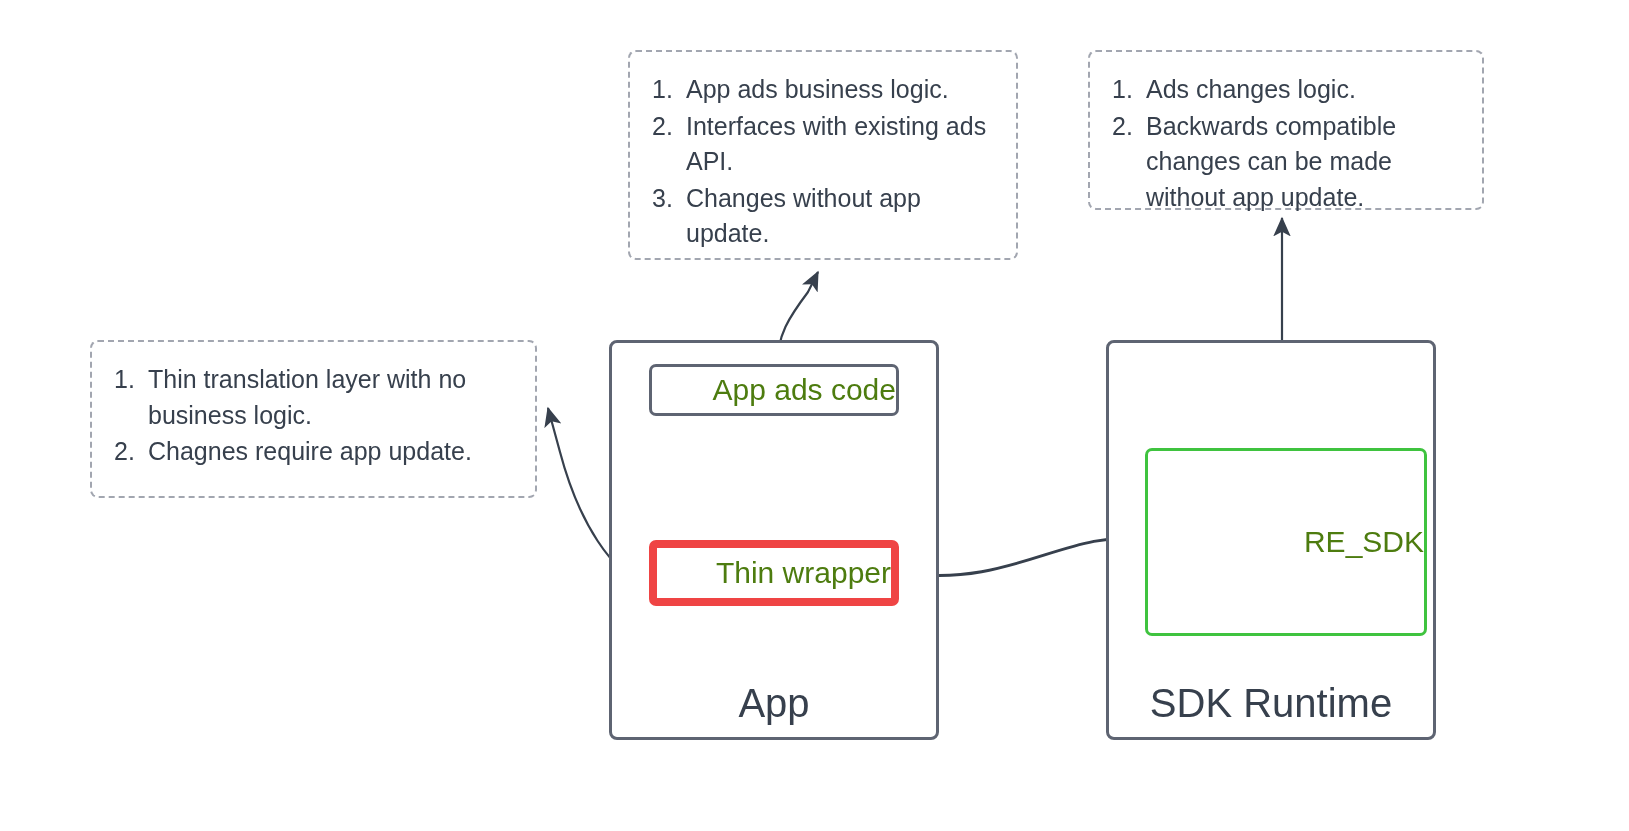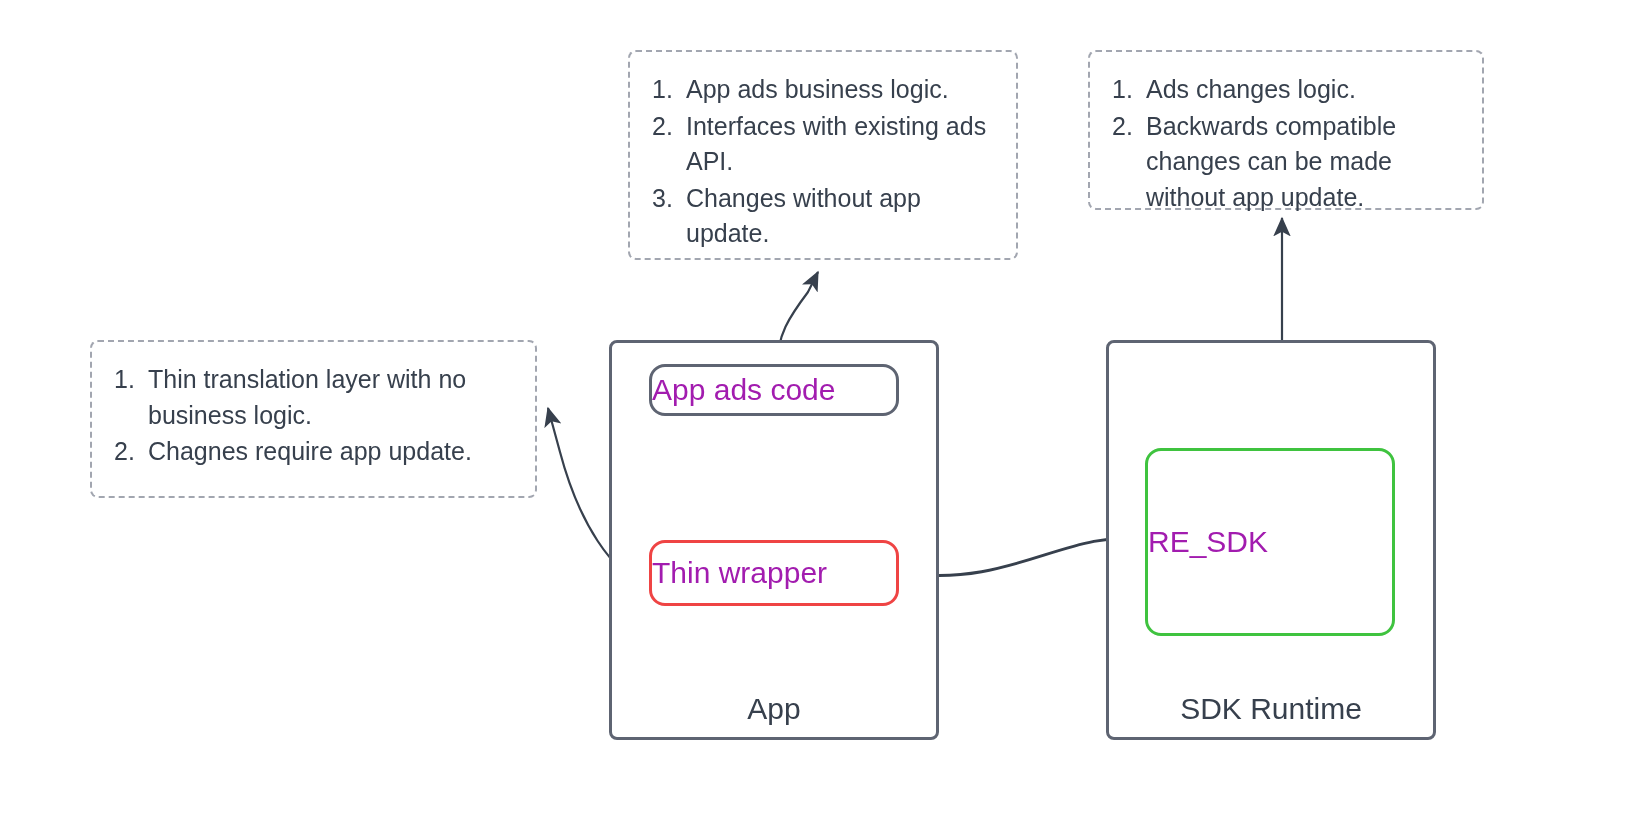--- a/index.html
+++ b/index.html
@@ -77,49 +77,49 @@
   }
   #app-container     { left: 609px;  top: 340px; width: 330px; height: 400px; }
   #sdk-container     { left: 1106px; top: 340px; width: 330px; height: 400px; }
 
   .container-label {
     position: absolute;
     left: 0;
     right: 0;
     bottom: 12px;
     text-align: center;
-    font-size: 30px;
+    font-size: 40px;
     line-height: 1.1;
     color: #37404d;
   }
 
   
   .node {
     position: absolute;
     box-sizing: border-box;
     display: flex;
     align-items: center;
-    justify-content: flex-start;
-    border-radius: 16px;
+    justify-content: flex-end;
+    border-radius: 7px;
     background: #ffffff;
     font-size: 30px;
     line-height: 1.15;
-    color: #a21caf;
+    color: #4d7c0f;
     text-align: center;
   }
   #node-app-ads-code {
     left: 649px; top: 364px; width: 250px; height: 52px;
     border: 3px solid #5e6472;
   }
   #node-thin-wrapper {
     left: 649px; top: 540px; width: 250px; height: 66px;
-    border: 3px solid #ef4444;
+    border: 8px solid #ef4444;
   }
   #node-re-sdk {
-    left: 1145px; top: 448px; width: 250px; height: 188px;
+    left: 1145px; top: 448px; width: 282px; height: 188px;
     border: 3px solid #3fc33f;
   }
 </style>
 </head>
 <body>
 
 <div id="canvas">
 
   <svg id="arrow-layer" viewBox="0 0 1629 831" xmlns="http://www.w3.org/2000/svg">
     <defs>

